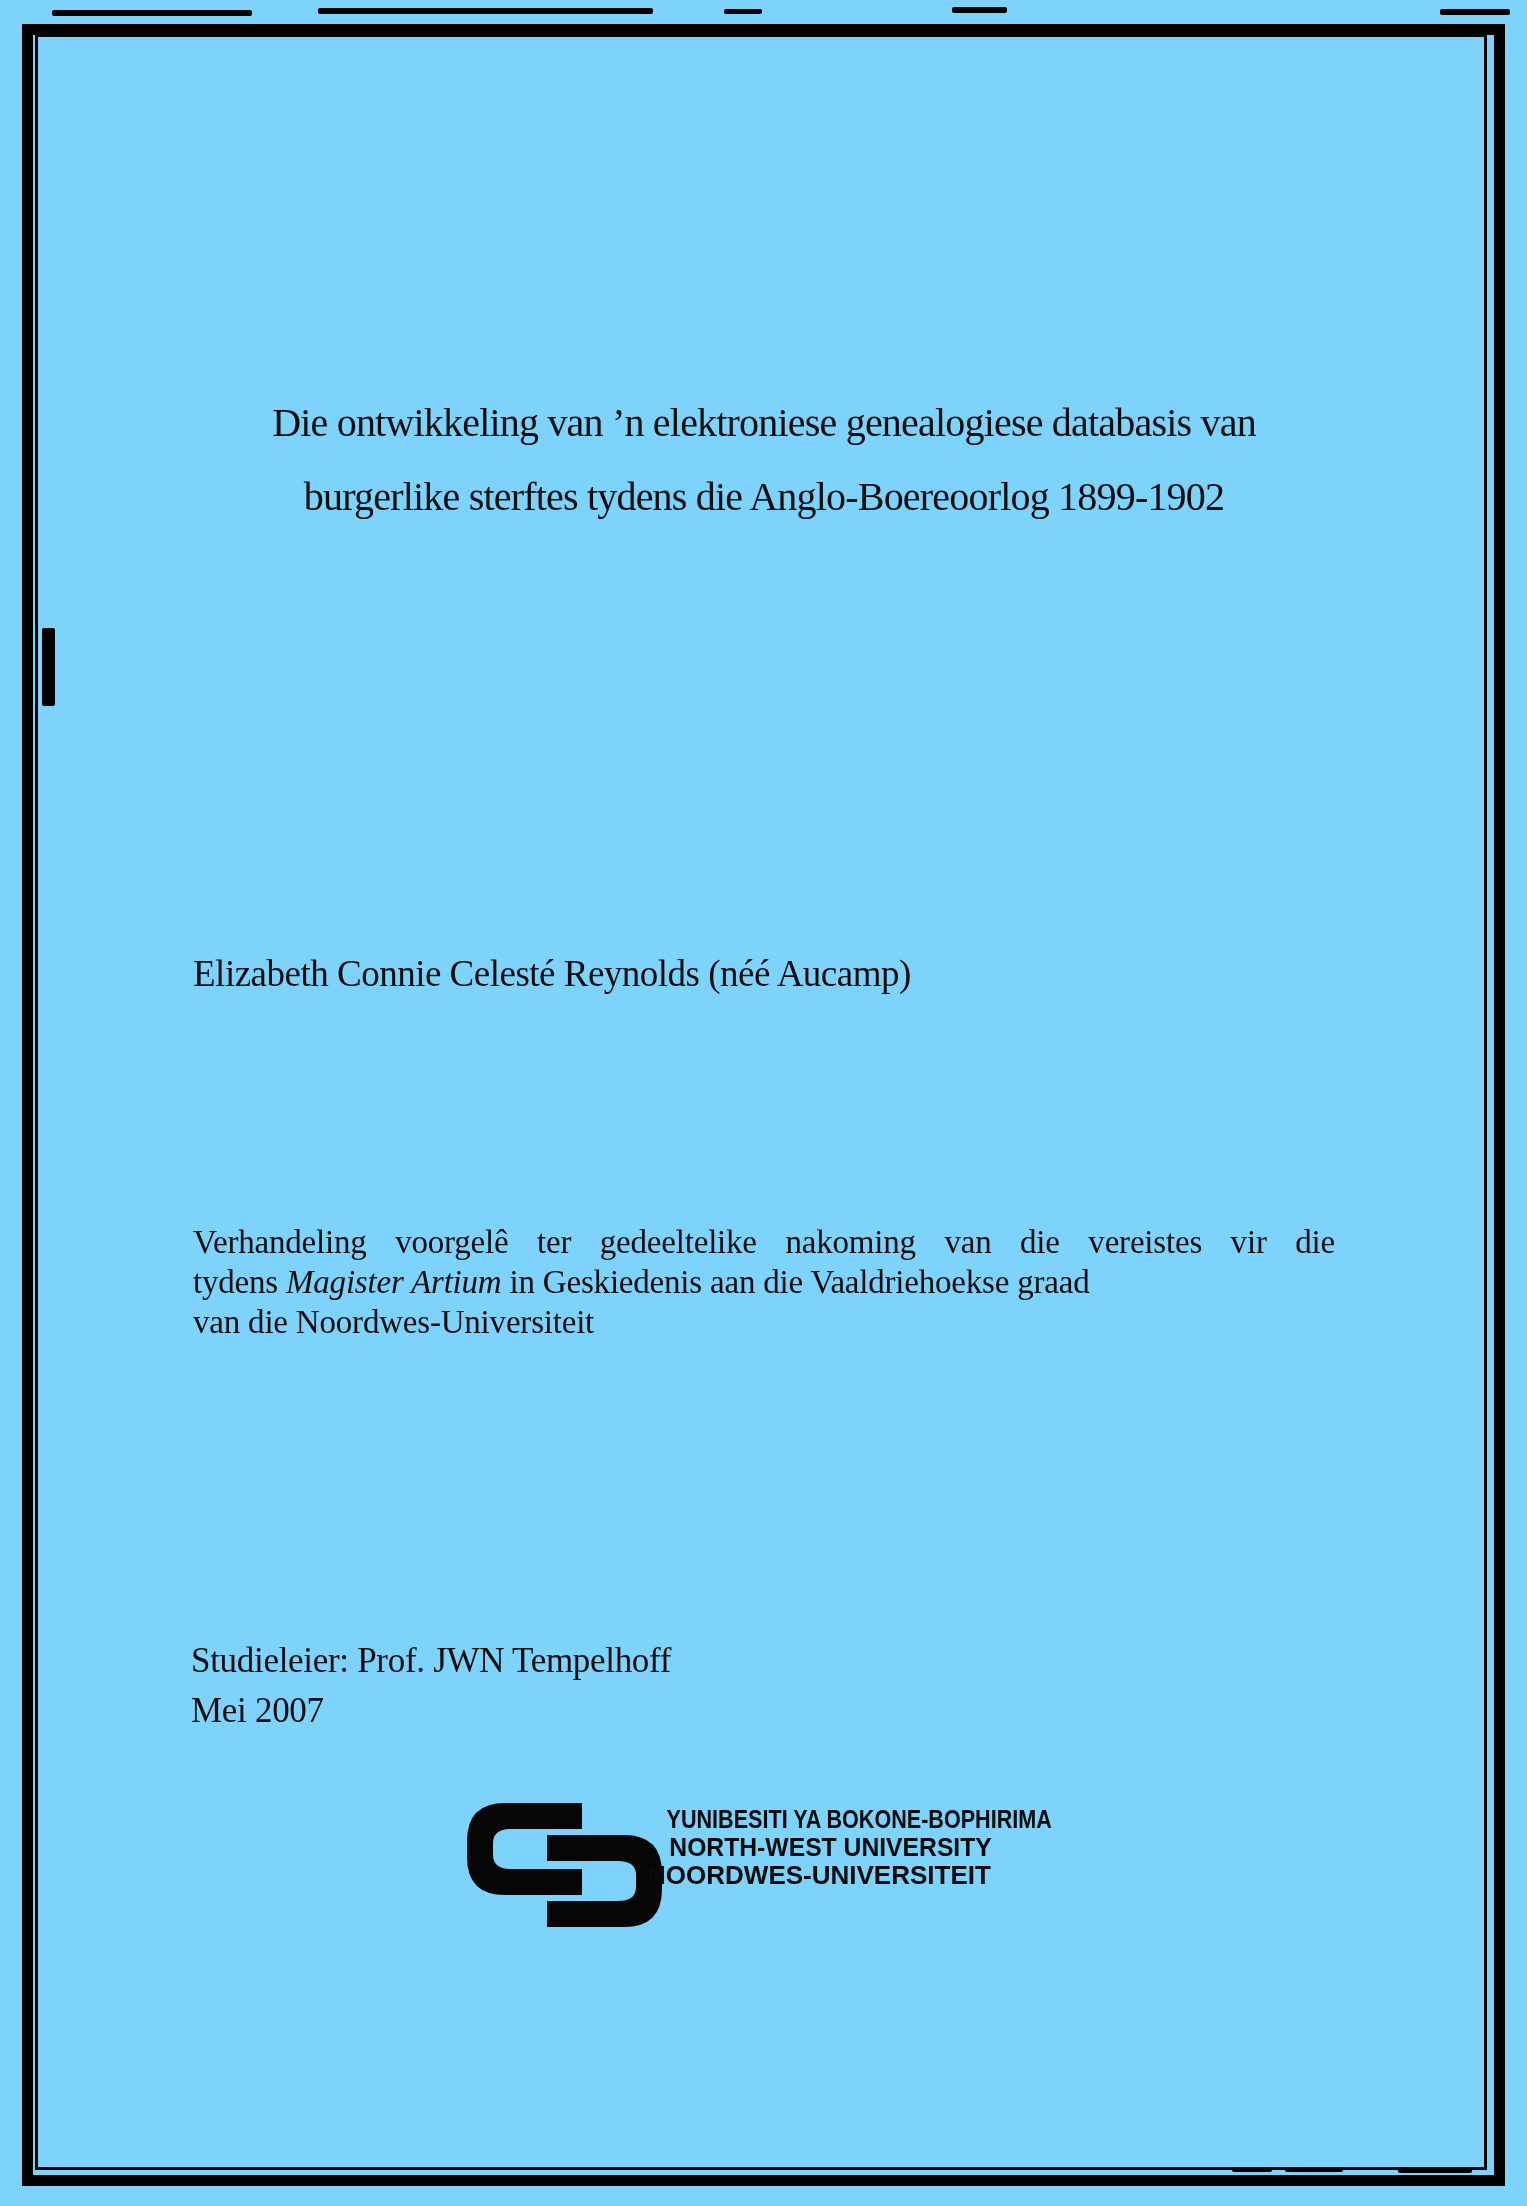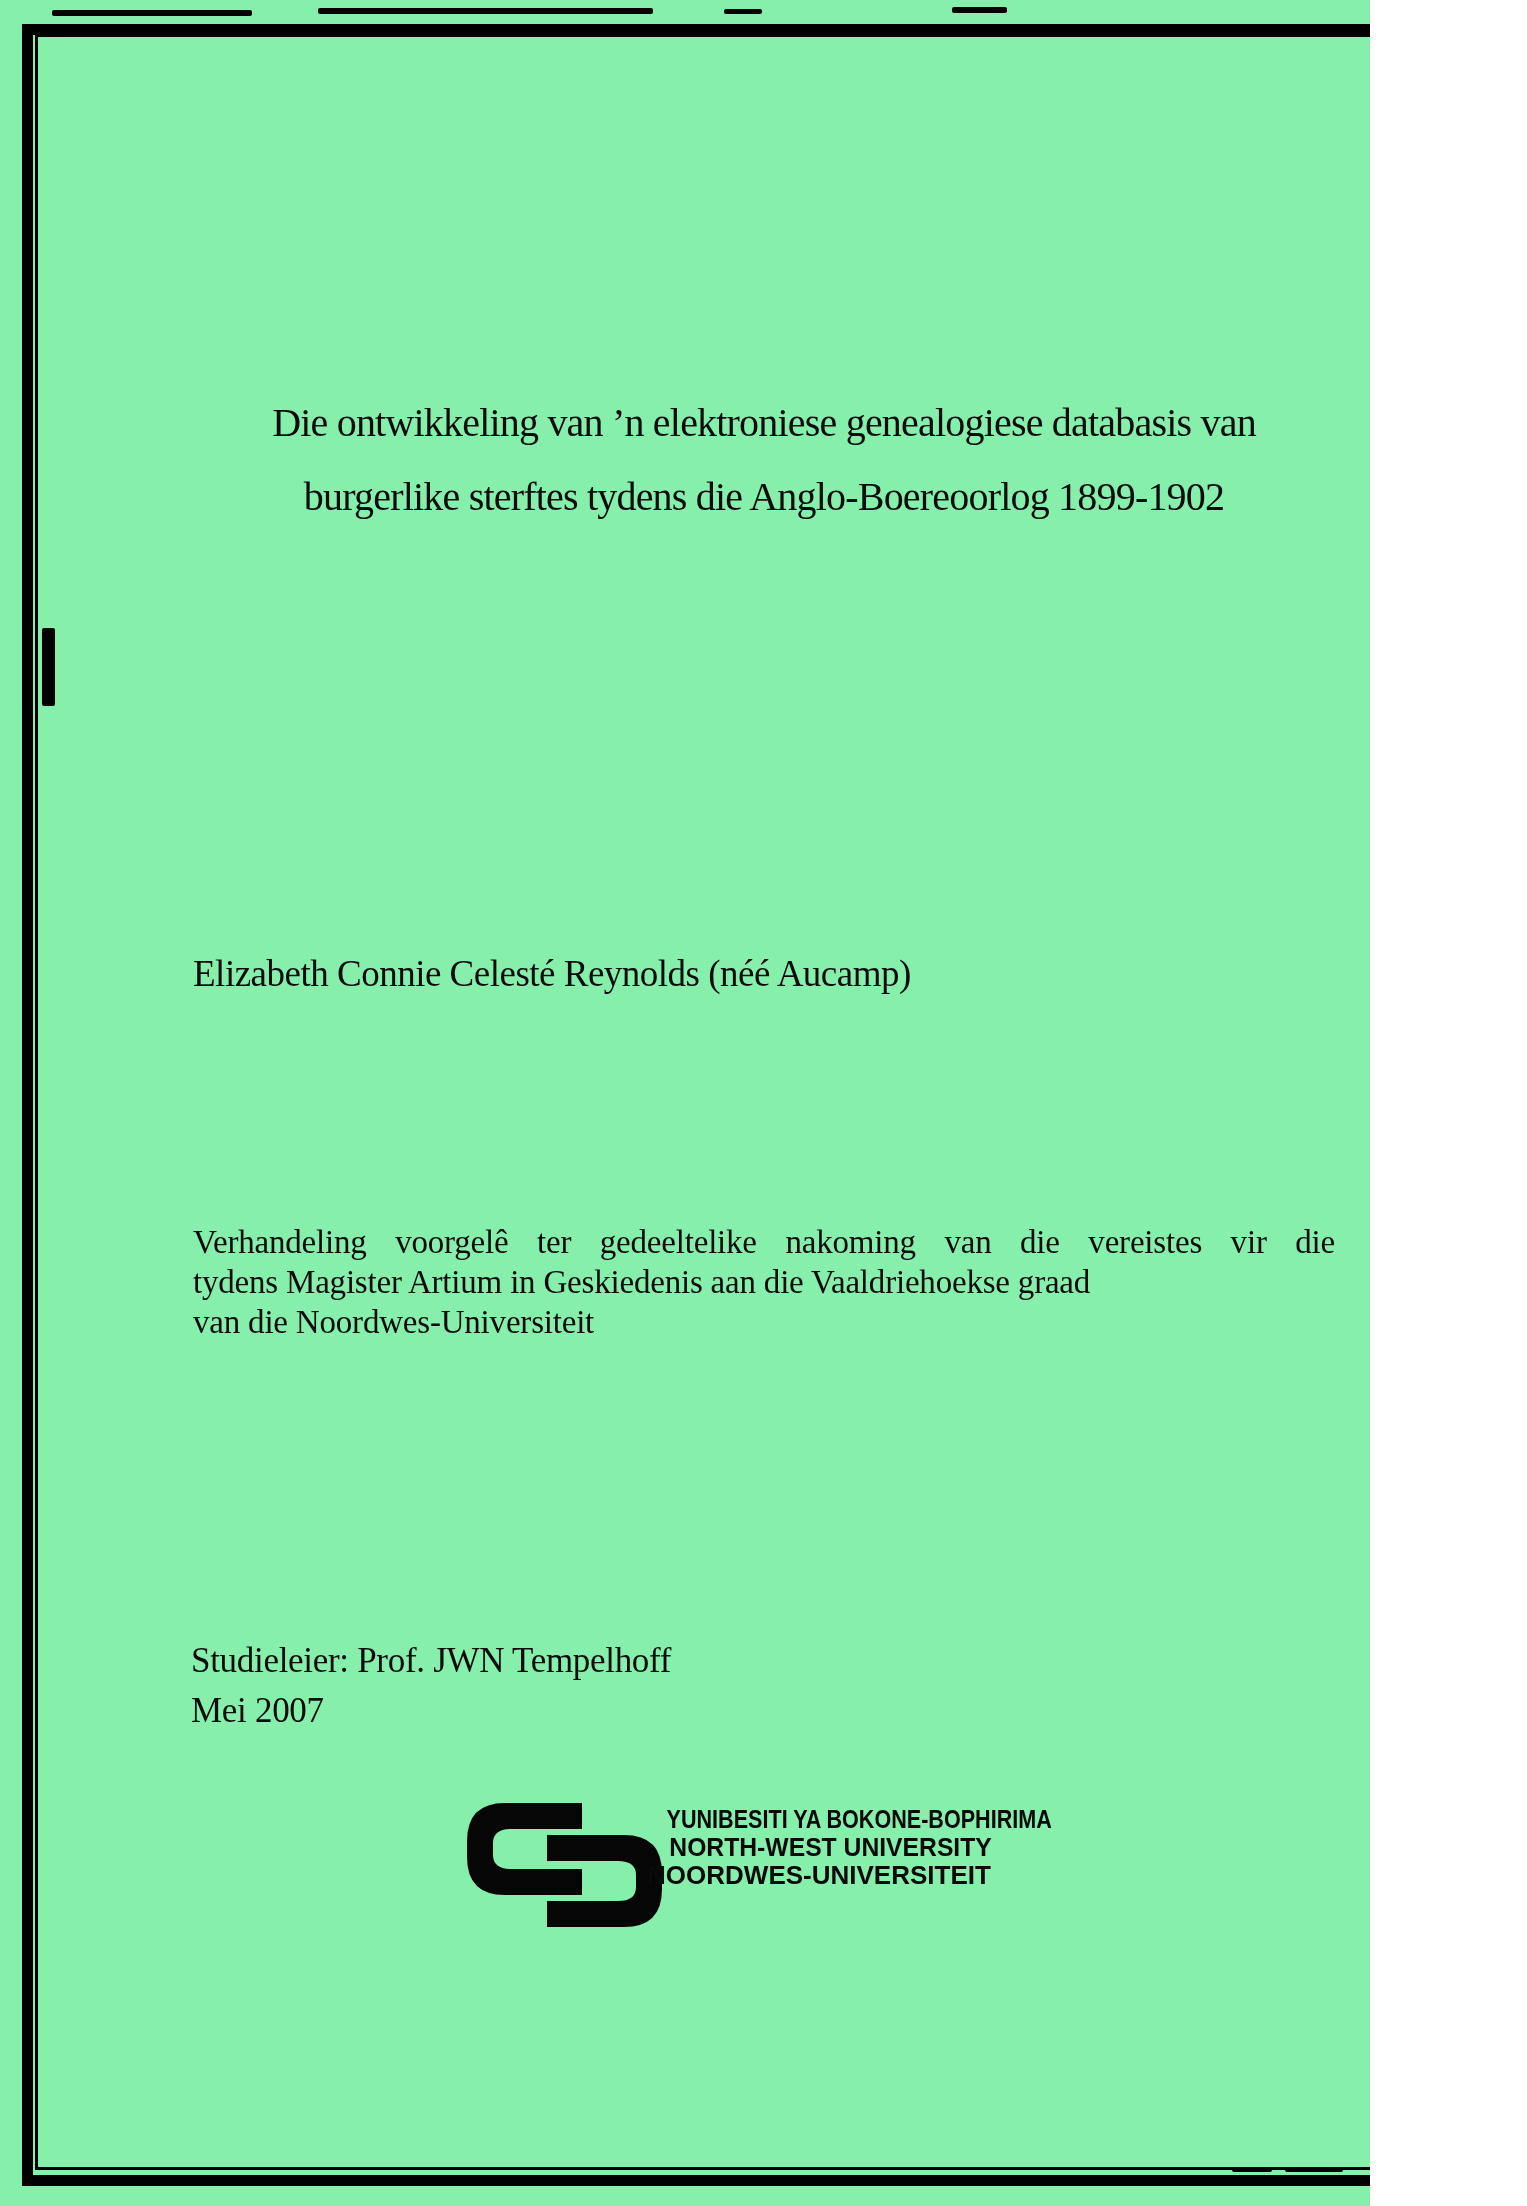--- a/index.html
+++ b/index.html
@@ -1,19 +1,19 @@
 <!DOCTYPE html>
 <html><head>
 <meta charset="utf-8">
 <style>
   html,body{margin:0;padding:0;background:#ffffff;}
   .page{
     position:relative;
-    width:1370px;height:2206px;
-    background:#86efac;
+    width:1527px;height:2206px;
+    background:#7dd3fc;
     color:#0c0c0c;
     font-family:"Liberation Serif", serif;
     overflow:hidden;
   }
   
   .frame-outer{
     position:absolute;left:22px;top:24px;width:1483px;height:2162px;
     border:11px solid #000;box-sizing:border-box;
   }
   .frame-inner{
@@ -43,21 +43,21 @@
   }
   .author{
     position:absolute;left:193px;top:952px;width:1142px;
     font-size:37px;letter-spacing:-0.5px;white-space:nowrap;
   }
   .decl{
     position:absolute;left:193px;top:1222px;width:1142px;
     font-size:33px;line-height:40px;letter-spacing:-0.2px;
   }
   .decl-l1{text-align:justify;text-align-last:justify;}
-  .decl .it{}
+  .decl .it{font-style:italic;}
   .supervisor{
     position:absolute;left:191px;top:1636px;
     font-size:35px;line-height:50px;letter-spacing:-0.3px;
   }
   .logo{
     position:absolute;left:467px;top:1803px;width:600px;height:165px;
   }
   .logo-mark{position:absolute;left:0;top:0;}
   .logo-text{
     position:absolute;left:121px;top:2px;width:462px;

